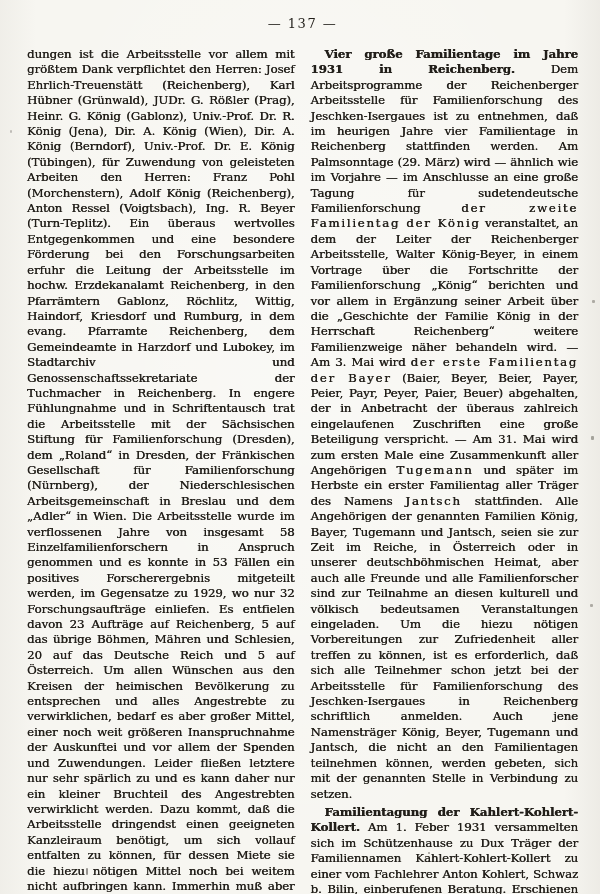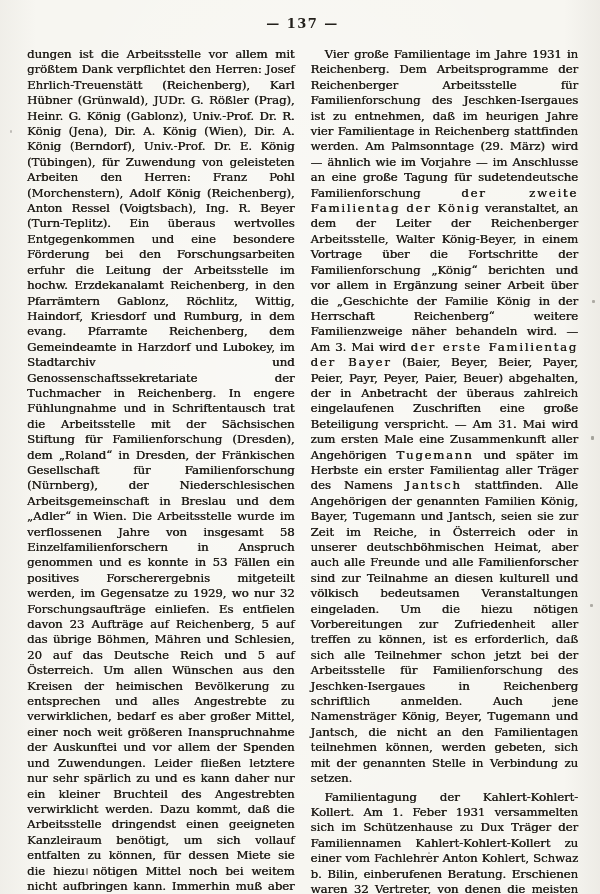--- a/index.html
+++ b/index.html
@@ -13,39 +13,39 @@
       radial-gradient(ellipse at 50% 40%, rgba(255,255,255,.35), rgba(0,0,0,0) 70%),
       linear-gradient(90deg, rgba(120,110,95,.06), rgba(0,0,0,0) 6%, rgba(0,0,0,0) 94%, rgba(120,110,95,.08));
     color:#221f1a;
     font-family:"DejaVu Serif", serif;
     overflow:hidden;
     padding:12px 22px 10px 27px;
   }
   .pageno{
     text-align:center;
     font-size:13px;
-    font-weight:bold;
+    font-weight:normal;
     letter-spacing:1.5px;
     margin:4px 0 16px 0;
   }
   .cols{display:flex;gap:16px;align-items:flex-start;}
   .col{
     flex:1 1 0;
     min-width:0;
     text-align:justify;
     font-size:11.8px;
     line-height:15.4px;
     letter-spacing:-0.1px;
     word-spacing:0.4px;
     text-shadow:0.35px 0 0 currentColor; 
   }
   .col p{margin:0;}
   .col p + p{margin-top:3px;}
   .col p.indent{text-indent:14px;}
-  b.lead{font-weight:normal;}
+  b.lead{font-weight:bold;}
   .sperr{letter-spacing:1.7px;} 
   .speck{position:absolute;background:#4a463f;border-radius:1px;}
   .speck.s1{left:86px;top:868px;width:2px;height:7px;opacity:.55;}
   .speck.s2{left:592px;top:300px;width:3px;height:3px;opacity:.4;}
   .speck.s3{left:591px;top:436px;width:3px;height:4px;opacity:.45;}
   .speck.s4{left:590px;top:604px;width:3px;height:3px;opacity:.4;}
   .speck.s5{left:10px;top:130px;width:2px;height:3px;opacity:.3;}
   .speck.s6{left:428px;top:852px;width:2px;height:2px;opacity:.5;}
 </style>
 </head>

